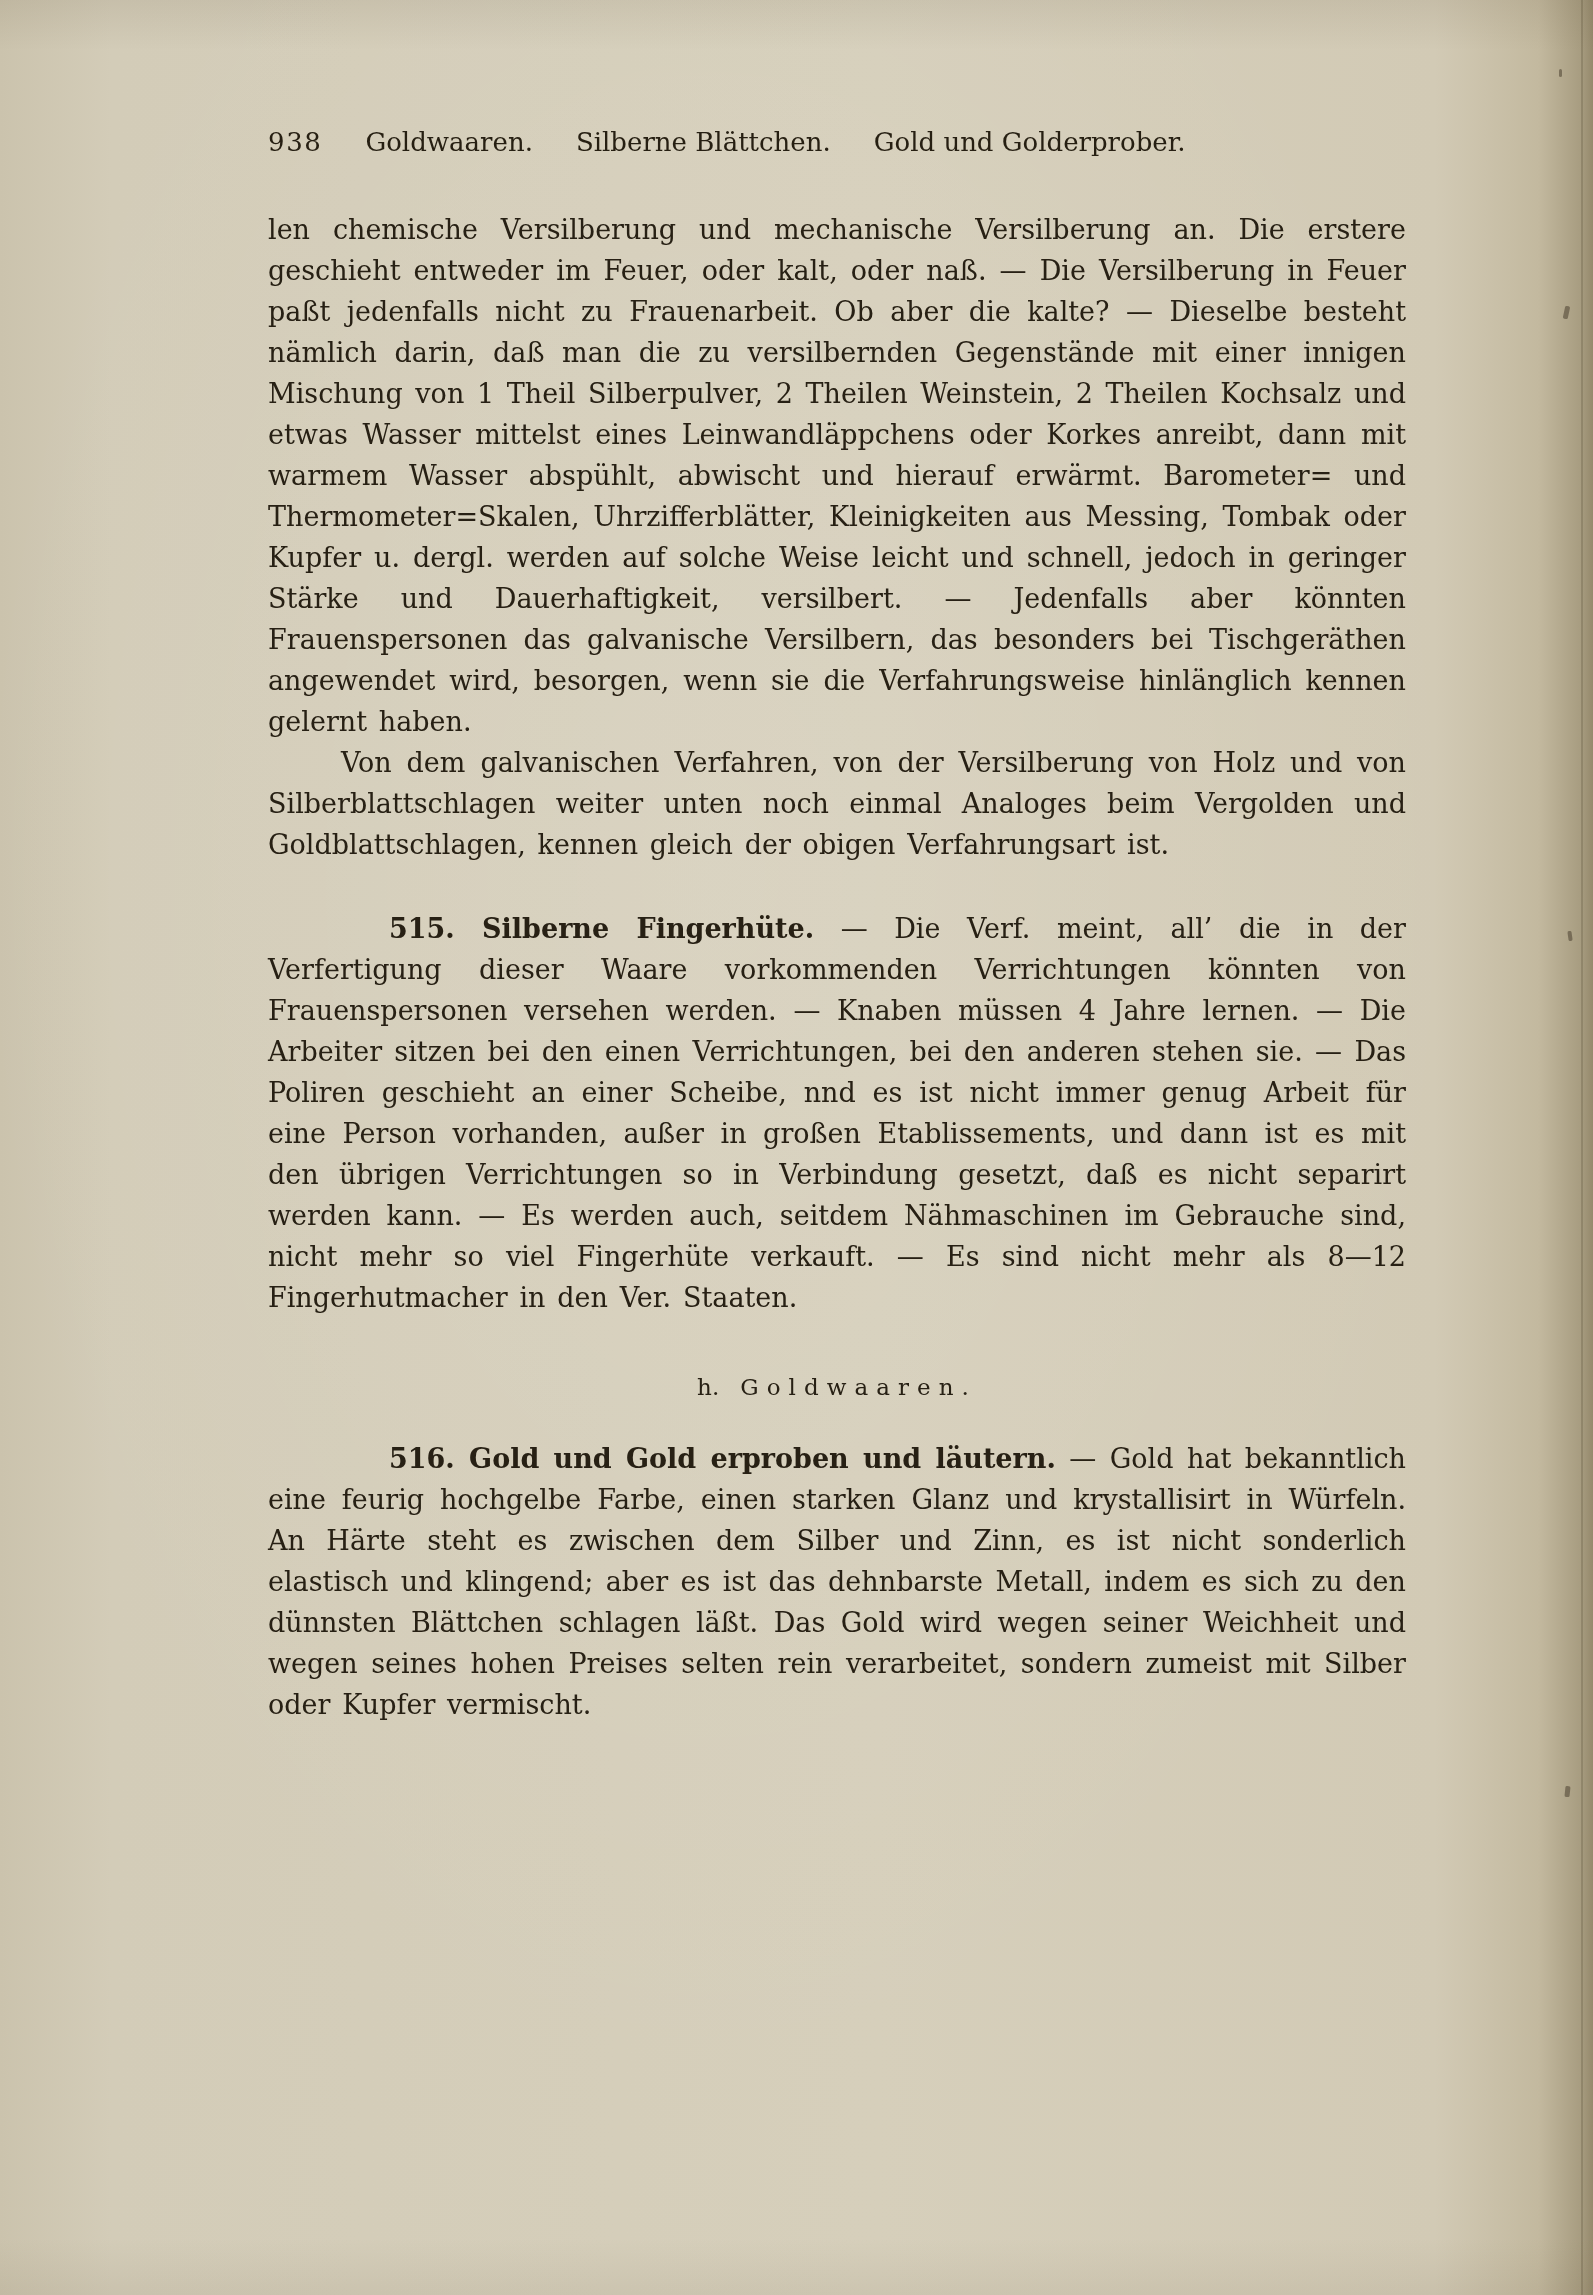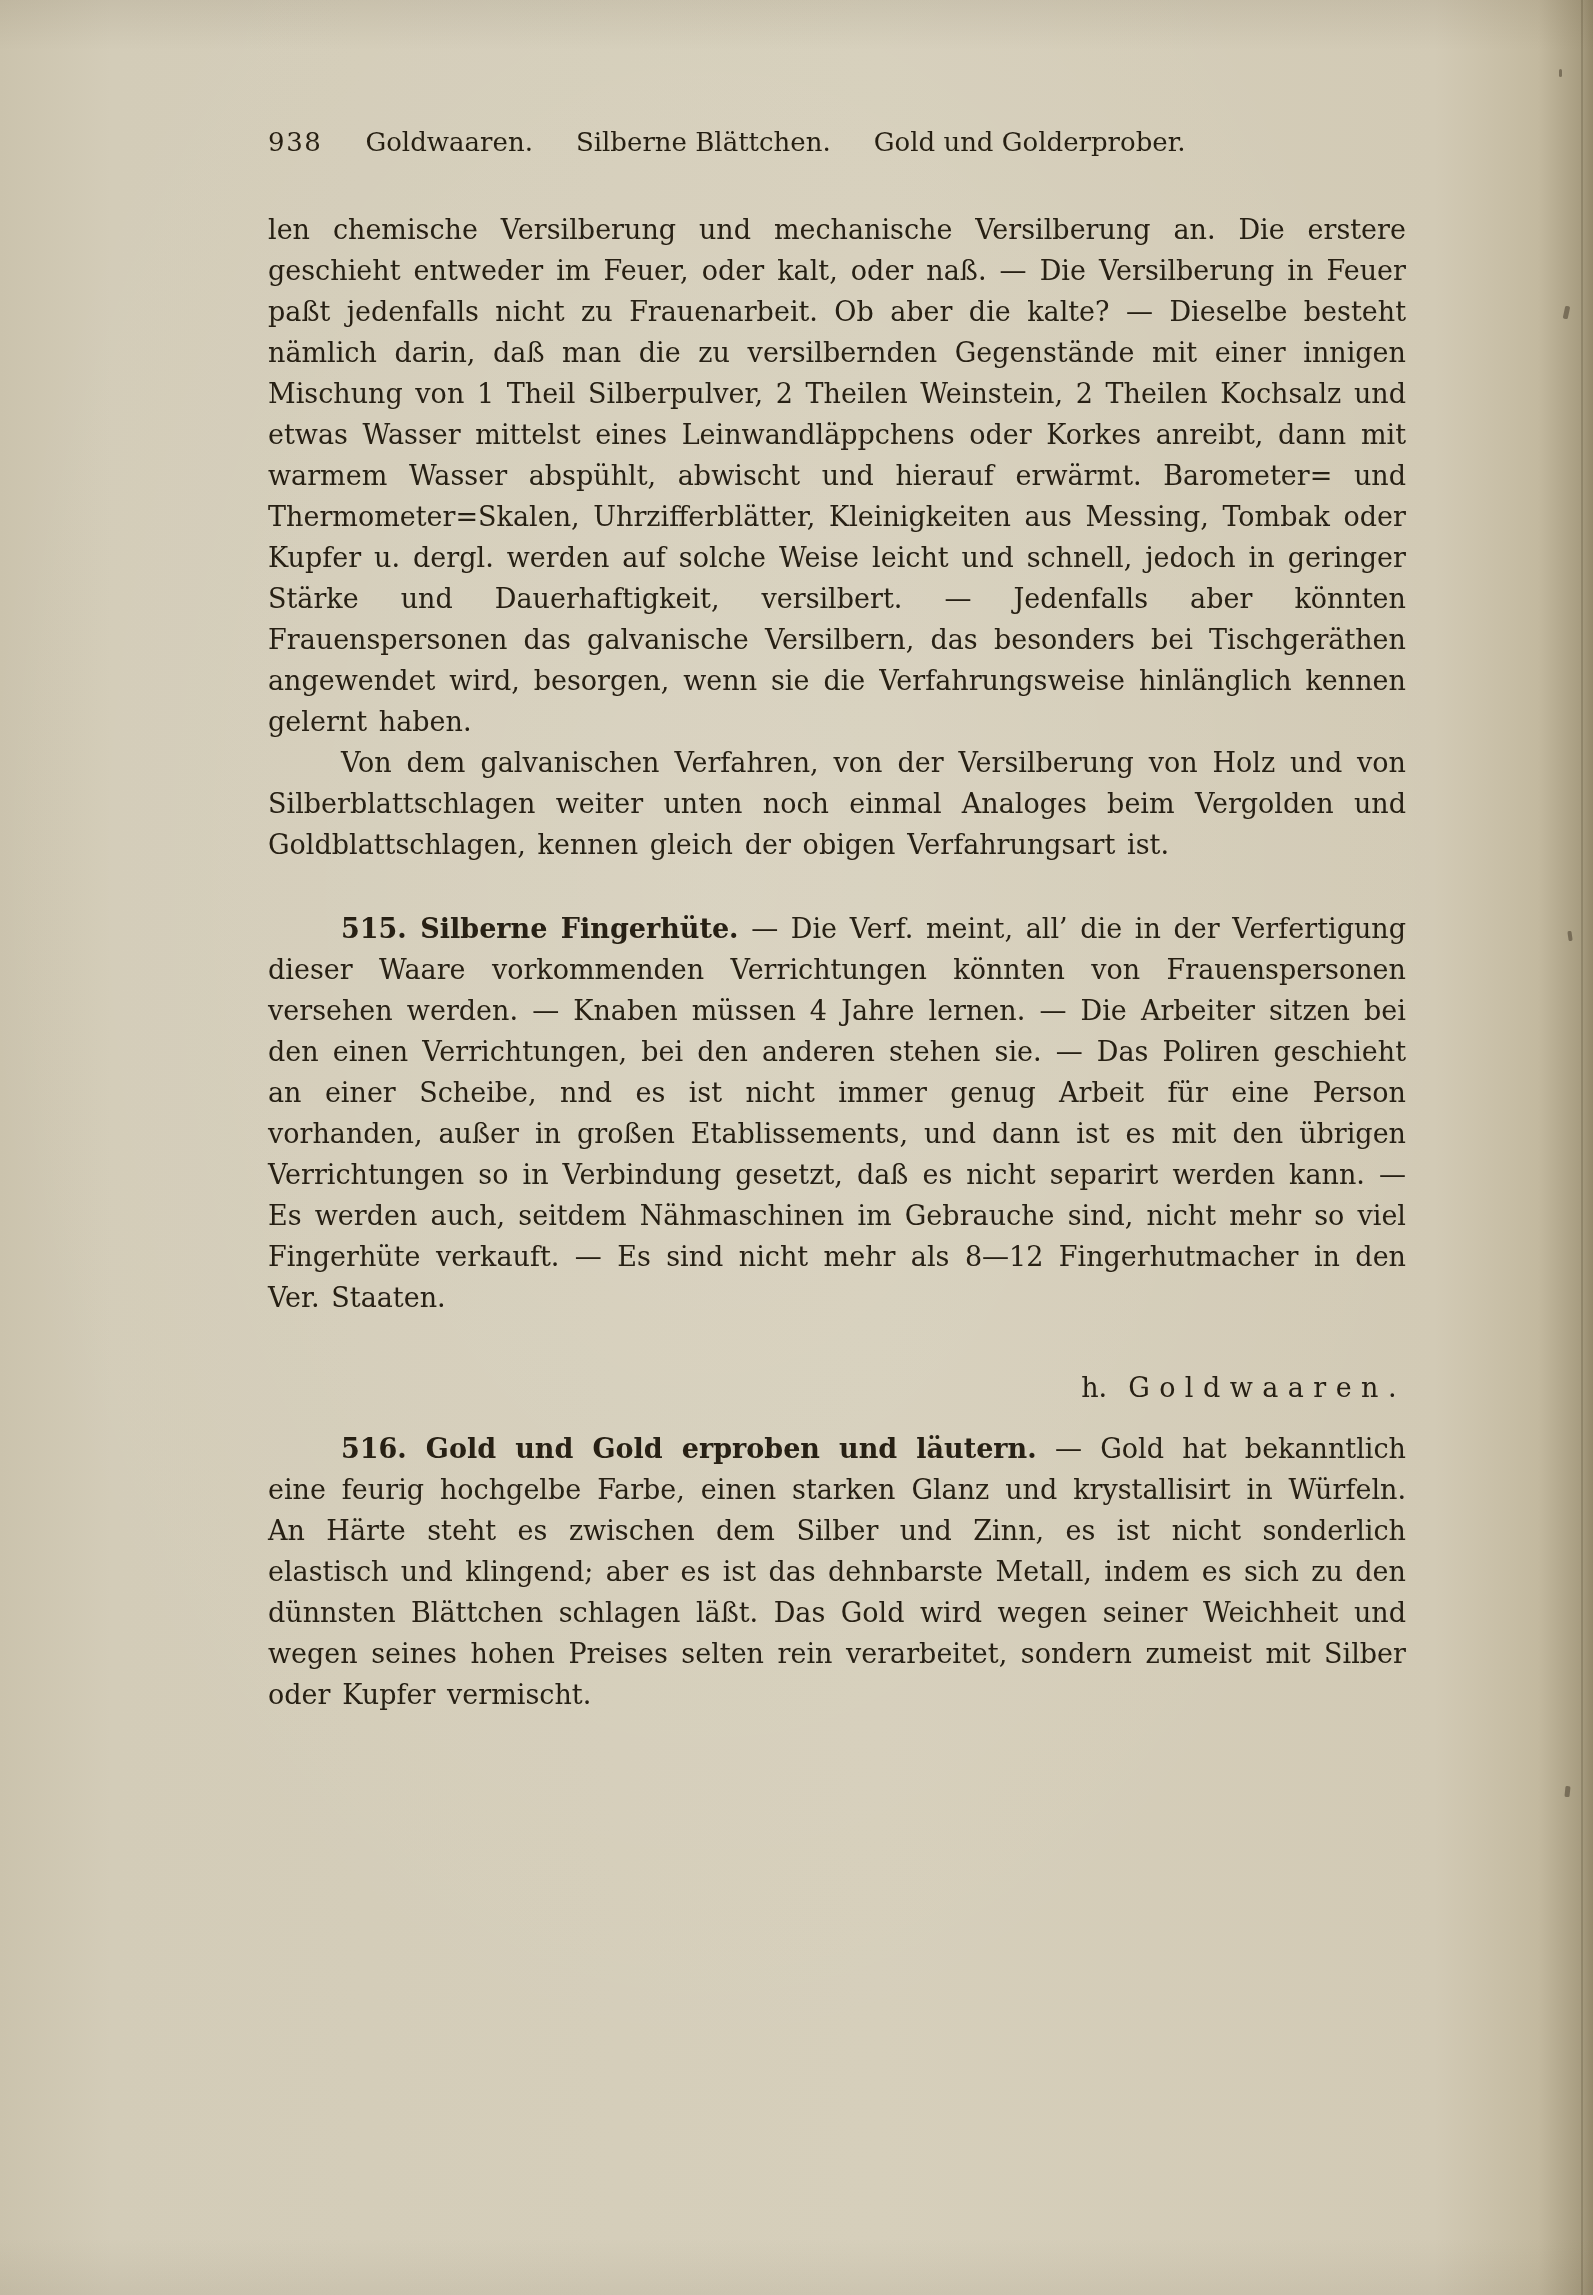--- a/index.html
+++ b/index.html
@@ -51,25 +51,25 @@
     margin-top: 49px;
     font-size: 27px;
     line-height: 41px;
     text-align: justify;
     word-spacing: 3.2px;
     color: #272014;
   }
   p { margin: 0; }
   .indent { text-indent: 73px; }
   .gap-above { margin-top: 43px; }
-  b, .lead { font-weight: bold; }
+  b, .lead { font-weight: bold; margin-left: 48px; }
   .subheading {
-    margin: 49px 0 20px 0;
-    text-align: right;
-    font-size: 27px;
+    margin: 49px 0 30px 0;
+    text-align: center;
+    font-size: 23px;
     font-weight: normal;
   }
   .subheading .prefix { margin-right: 21px; }
   .subheading .spaced { letter-spacing: 0.35em; }
   .ink-speck {
     position: absolute;
     background: #4a4030;
     opacity: 0.55;
     border-radius: 1.6px;
   }

